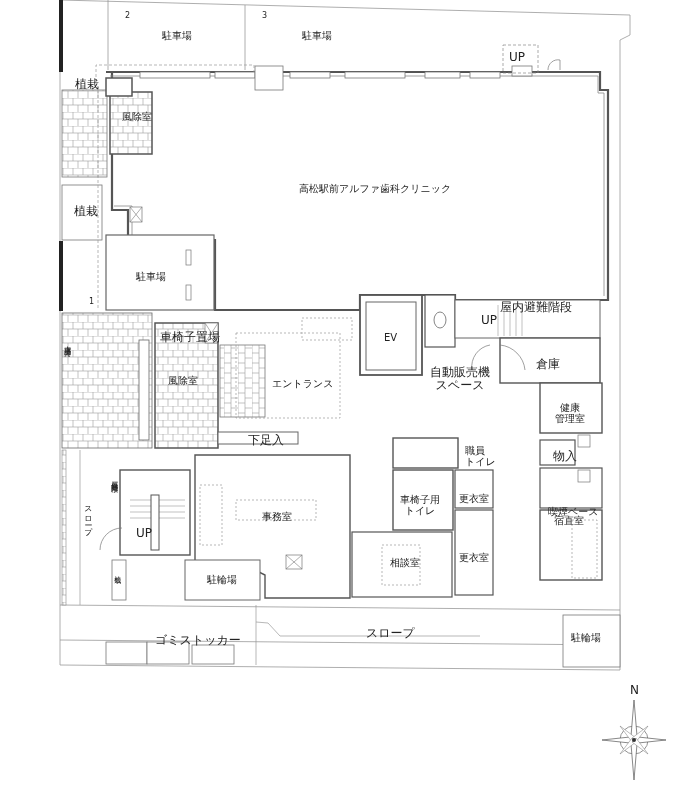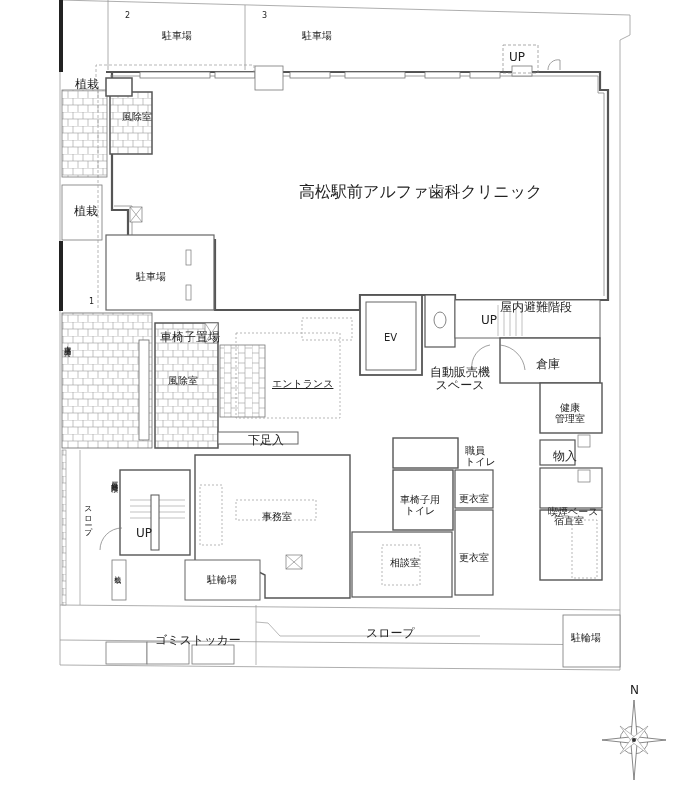--- a/index.html
+++ b/index.html
@@ -1,19 +1,19 @@
 <!DOCTYPE html>
 <html><head>
 <meta charset="utf-8">
 <style>
   html,body{margin:0;padding:0;background:#fff;}
   body{width:680px;height:800px;position:relative;overflow:hidden;font-family:"DejaVu Sans",sans-serif;color:#222;}
   #plan{position:absolute;left:0;top:0;width:680px;height:800px;}
   .lbl{position:absolute;font-size:10px;line-height:1.05;color:#222;white-space:nowrap;}
-  .lbl.title{font-size:16px;text-align:center;}
+  .lbl.title{font-size:10px;text-align:center;}
   .lbl.sm{font-size:12px;}
   .lbl.vert{writing-mode:vertical-rl;font-size:8px;letter-spacing:1px;}
   .lbl.num{font-size:8px;}
   .lbl.center{text-align:center;}
 </style>
 </head>
 <body>
 
 <svg id="plan" viewBox="0 0 680 800" xmlns="http://www.w3.org/2000/svg">
   <defs>
@@ -168,21 +168,21 @@
 <div class="lbl" style="left:162px;top:31px;">駐車場</div>
 <div class="lbl" style="left:302px;top:31px;">駐車場</div>
 <div class="lbl" style="left:136px;top:272px;">駐車場</div>
 <div class="lbl sm" style="left:75px;top:78px;">植栽</div>
 <div class="lbl sm" style="left:74px;top:205px;">植栽</div>
 <div class="lbl vert" style="left:113px;top:570px;font-size:7px;">植栽</div>
 <div class="lbl" style="left:122px;top:112px;">風除室</div>
 <div class="lbl" style="left:168px;top:376px;">風除室</div>
 <div class="lbl sm" style="left:160px;top:331px;">車椅子置場</div>
 <div class="lbl title" style="left:299px;top:184px;">高松駅前アルファ歯科クリニック</div>
-<div class="lbl" style="left:272px;top:379px;text-decoration:underline;">エントランス</div>
+<div class="lbl" style="left:272px;top:379px;">エントランス</div>
 <div class="lbl" style="left:384px;top:333px;">EV</div>
 <div class="lbl sm center" style="left:430px;top:358px;margin-top:8px;">
   <div>自動販売機</div>
   <div>スペース</div>
 </div>
 <div class="lbl sm" style="left:500px;top:301px;">屋内避難階段</div>
 <div class="lbl sm" style="left:481px;top:314px;">UP</div>
 <div class="lbl sm" style="left:536px;top:358px;">倉庫</div>
 <div class="lbl center" style="left:555px;top:403px;">
   <div>健康</div>

